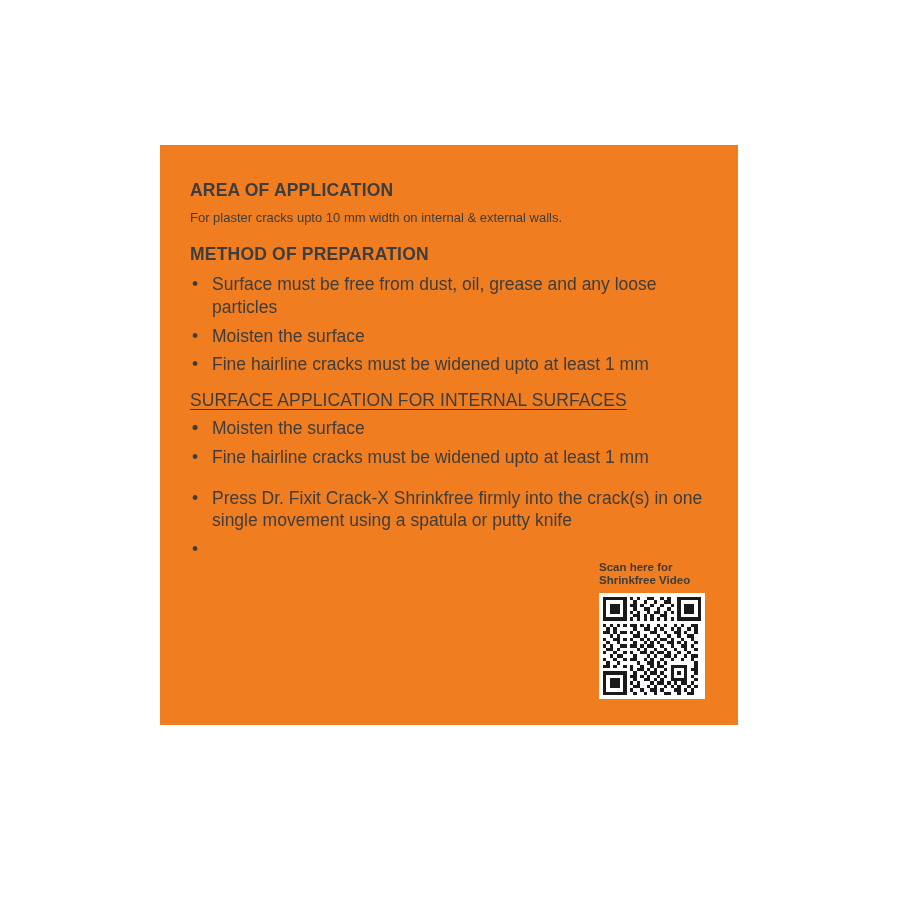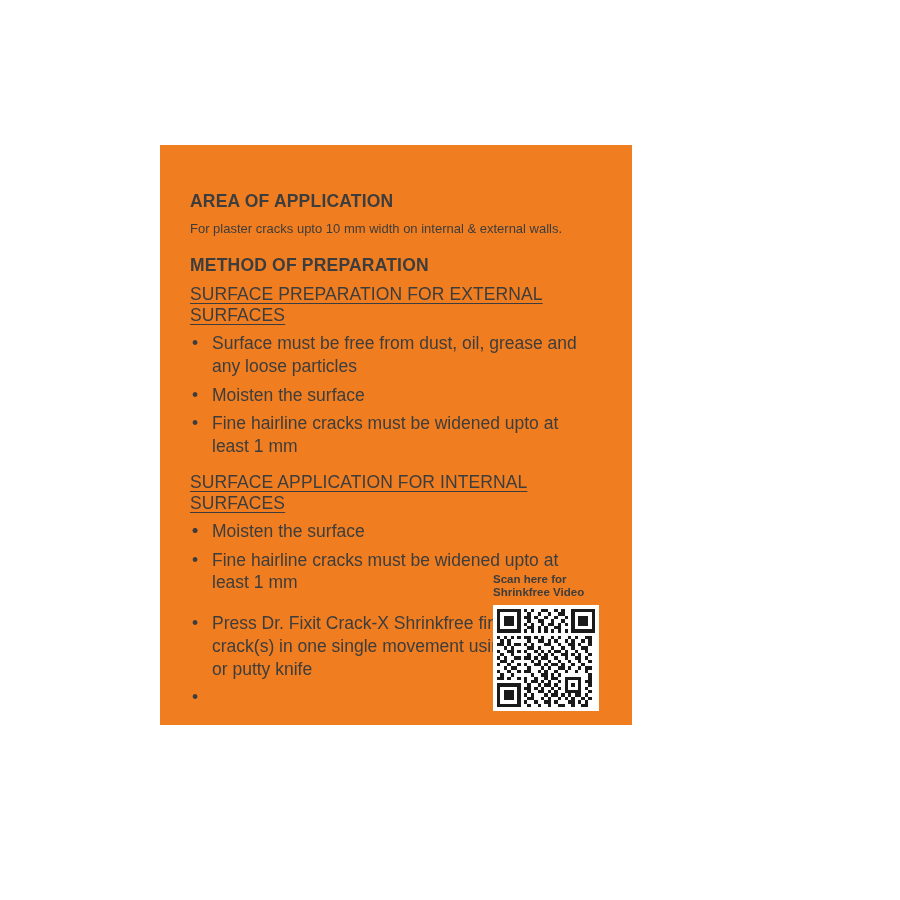--- a/index.html
+++ b/index.html
@@ -10,25 +10,25 @@
   body {
     width: 900px;
     height: 900px;
     font-family: "Liberation Sans", sans-serif;
     overflow: hidden;
   }
   #panel {
     position: absolute;
     left: 160px;
     top: 145px;
-    width: 472px;
+    width: 578px;
     height: 580px;
     background: #f07d20;
     box-sizing: border-box;
-    padding: 46px 34px 0 30px;
+    padding: 35px 34px 0 30px;
   }
   .section-head {
     font-size: 17.5px;
     font-weight: bold;
     color: #3d3d3d;
     letter-spacing: 0.2px;
     margin: 0 0 8px 0;
   }
   .body-text {
     font-size: 13px;
@@ -70,21 +70,21 @@
     line-height: 1.3;
     color: #3d3d3d;
   }
   .app-list li {
     margin-bottom: 10px;
     max-width: 370px;
   }
   #qr-block {
     position: absolute;
     right: 36px;
-    bottom: 14px;
+    bottom: 26px;
     width: 103px;
   }
   #qr-caption {
     font-size: 11.5px;
     font-weight: bold;
     color: #3d3d3d;
     line-height: 1.18;
     margin-bottom: 5px;
   }
   #qr-code {
@@ -100,21 +100,20 @@
 </head>
 <body>
 
 <div id="panel">
 
   <h2 class="section-head">AREA OF APPLICATION</h2>
   <p class="body-text">For plaster cracks upto 10 mm width on internal &amp; external walls.</p>
 
   <h2 class="section-head method-head">METHOD OF PREPARATION</h2>
 
-  <div class="sub-head">SURFACE PREPARATION FOR EXTERNAL SURFACES</div>
   <ul class="bullets">
     <li><span class="dot">•</span><span>Surface must be free from dust, oil, grease and any loose particles</span></li>
     <li><span class="dot">•</span><span>Moisten the surface</span></li>
     <li><span class="dot">•</span><span>Fine hairline cracks must be widened upto at least 1 mm</span></li>
   </ul>
 
   <div class="sub-head">SURFACE APPLICATION FOR INTERNAL SURFACES</div>
   <ul class="bullets">
     <li><span class="dot">•</span></li>
     <li><span class="dot">•</span><span>Moisten the surface</span></li>

